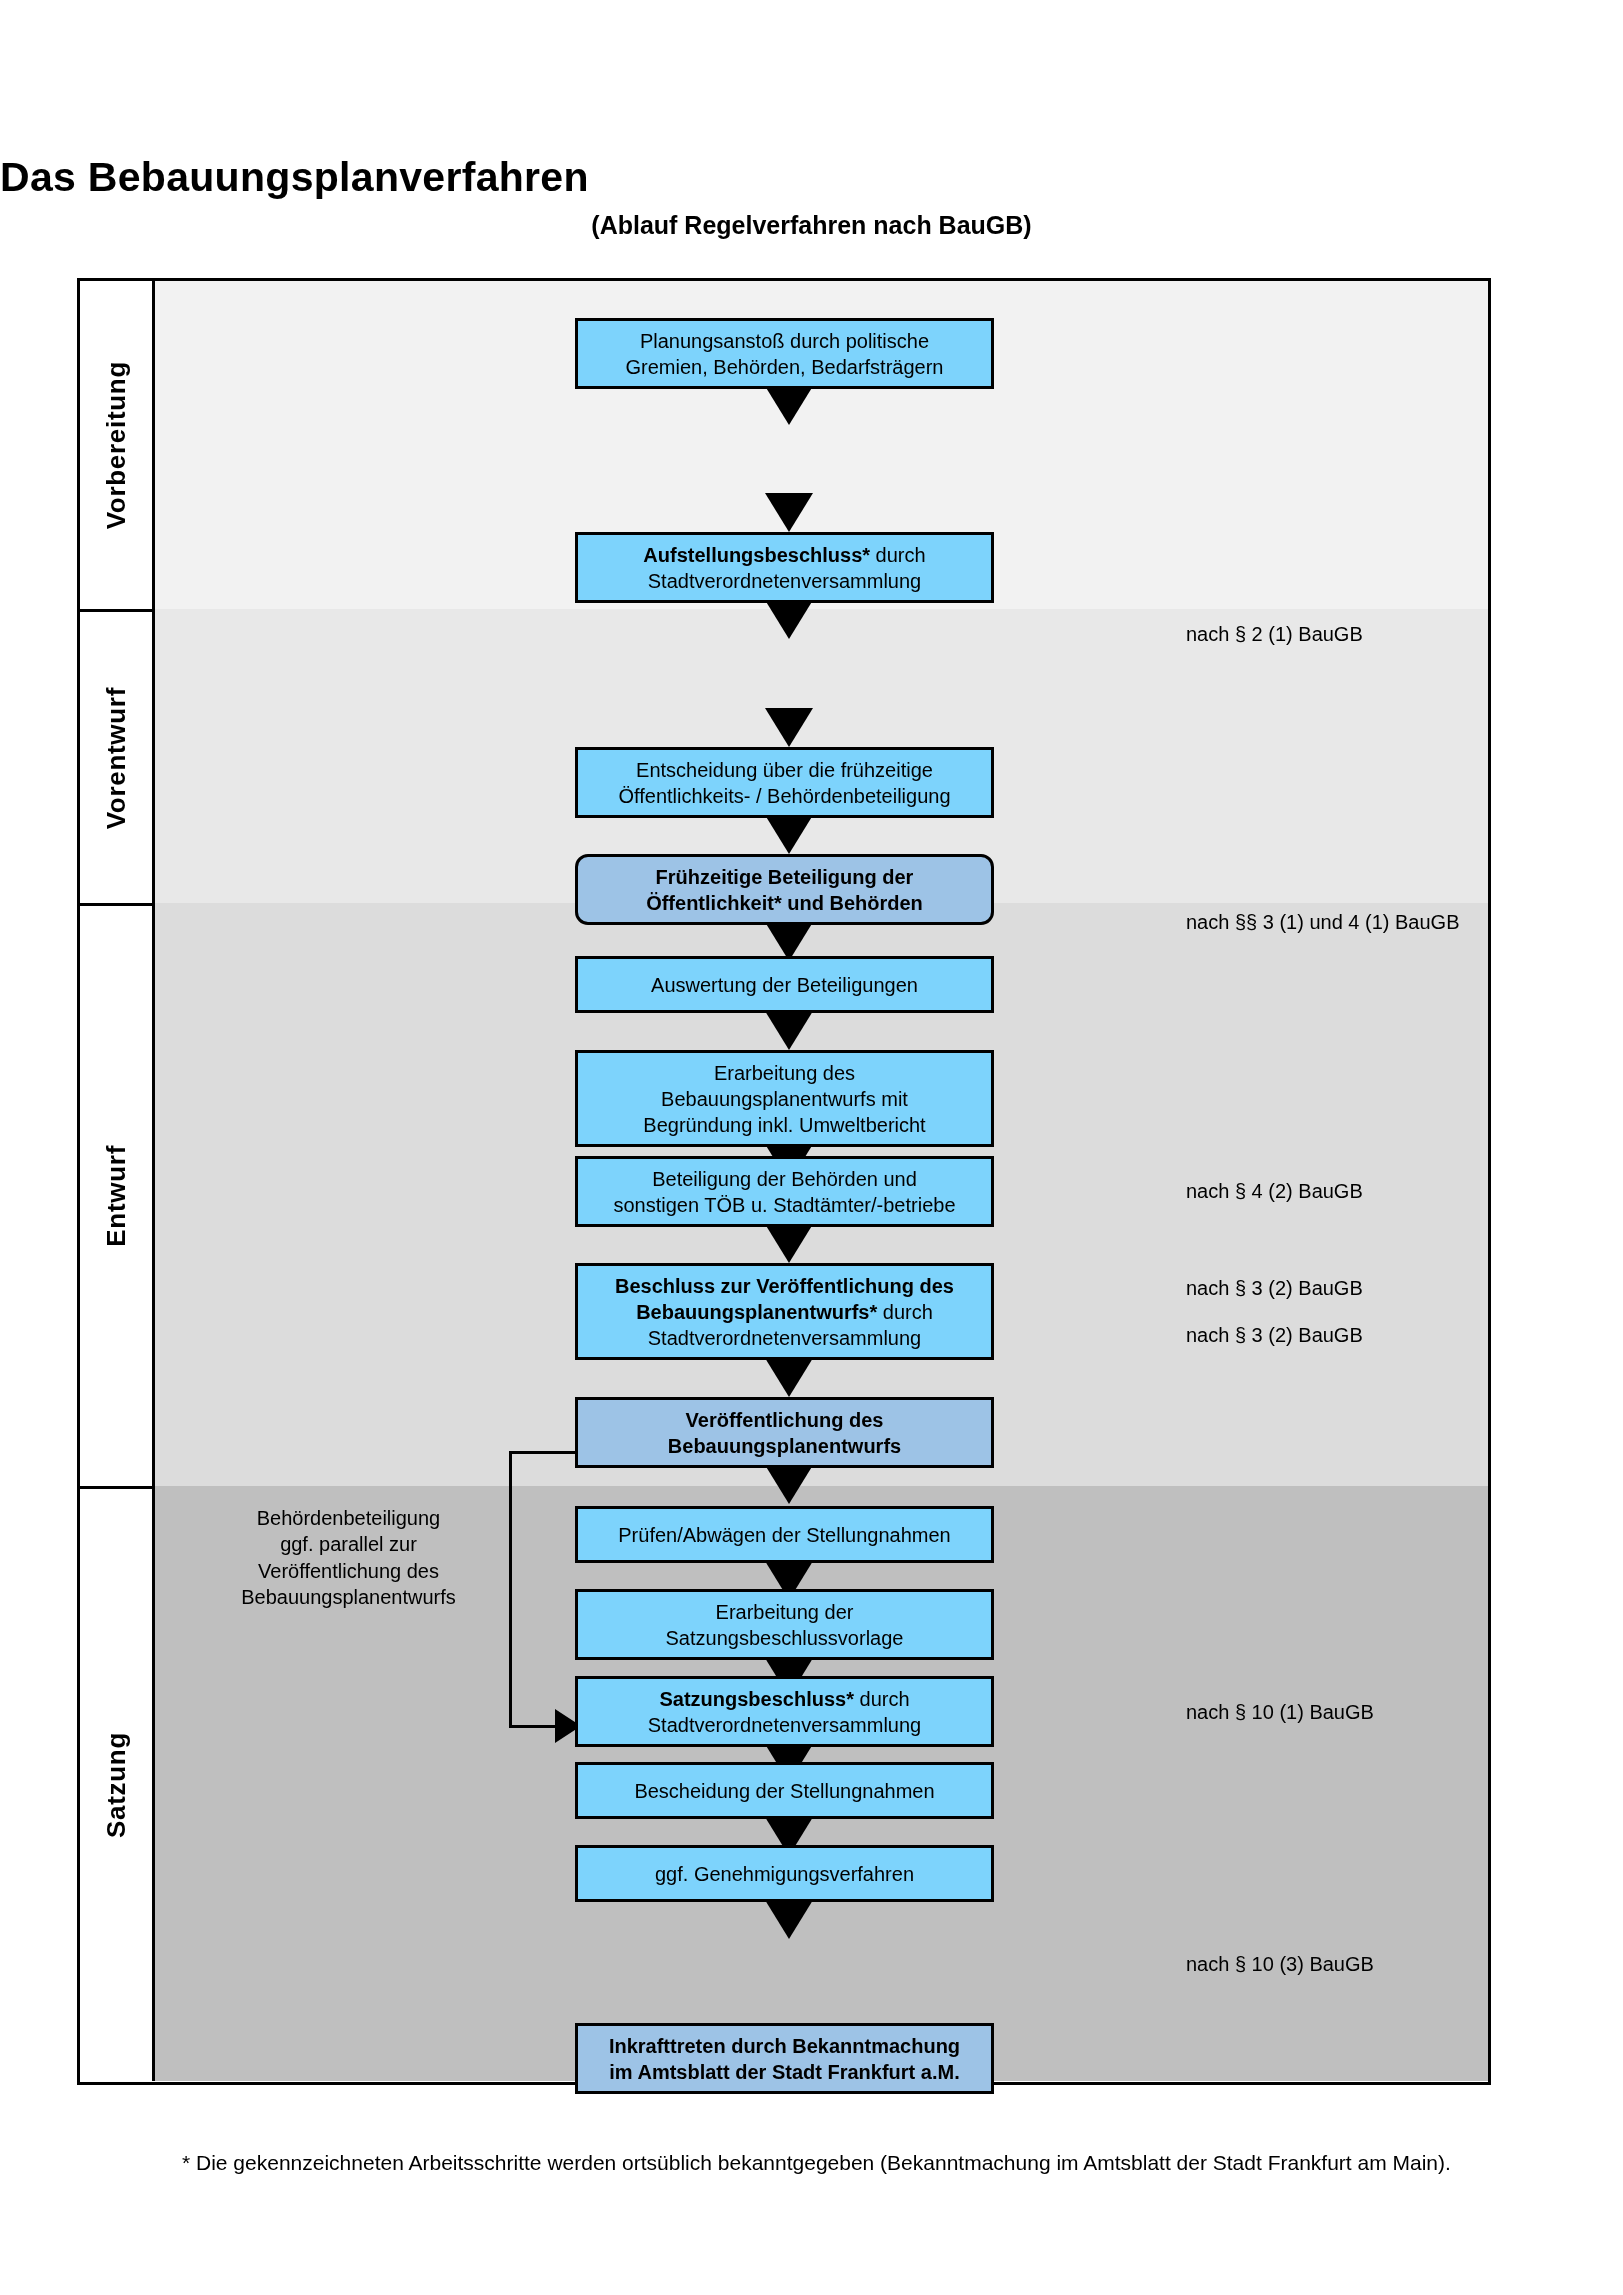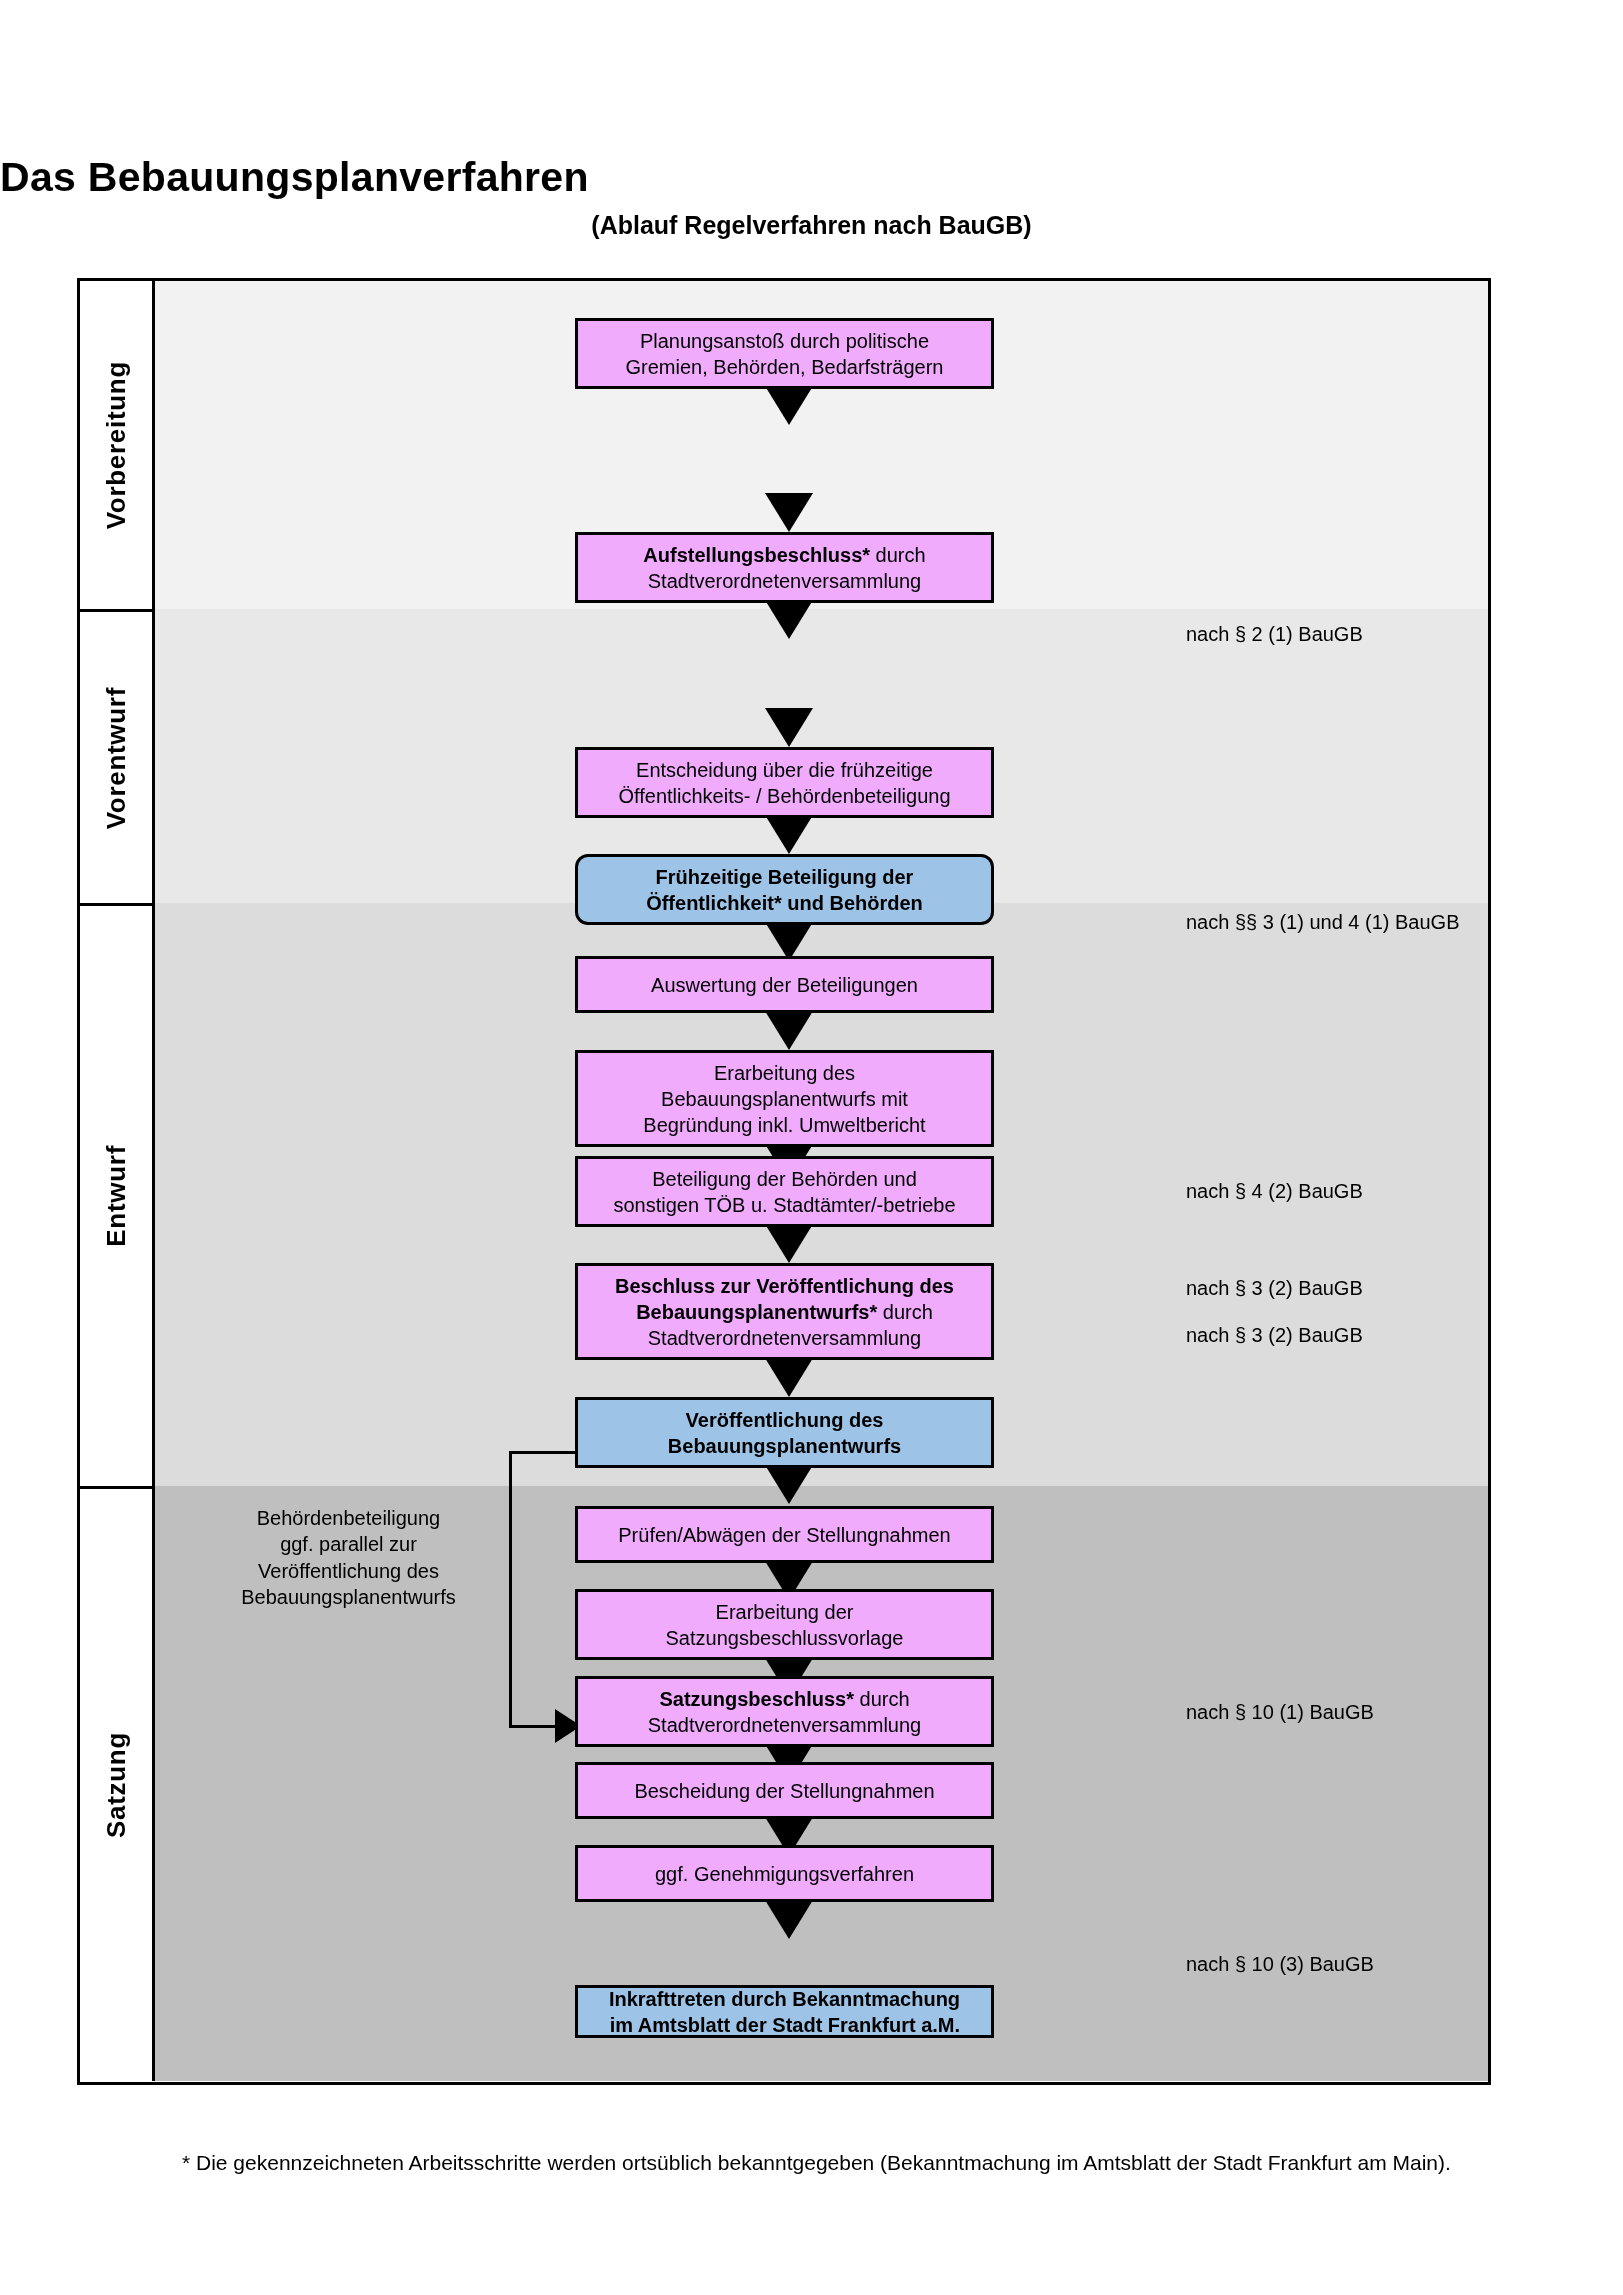--- a/index.html
+++ b/index.html
@@ -31,21 +31,21 @@
              background:#fff;display:flex;align-items:center;justify-content:center;}
   .labelcell.l1{top:0;height:328px;}
   .labelcell.l2{top:328px;height:295px;border-top:3.3px solid #000;}
   .labelcell.l3{top:622px;height:583px;border-top:3.3px solid #000;}
   .labelcell.l4{top:1205px;height:595px;border-top:3.3px solid #000;}
   .labelcell span{writing-mode:vertical-rl;transform:rotate(180deg);
                   font-size:26px;font-weight:bold;letter-spacing:0.7px;white-space:nowrap;}
 
   
   .node{position:absolute;left:495px;width:419px;box-sizing:border-box;
-        border:3.3px solid #000;background:#f0abfc;
+        border:3.3px solid #000;background:#7dd3fc;
         display:flex;align-items:center;justify-content:center;
         text-align:center;font-size:20px;line-height:1.30;padding:2.6px 6.5px;}
   .node.blue{background:#9dc3e6;font-weight:bold;}
   .node b{font-weight:bold;}
 
   
   .arrow{position:absolute;left:685px;width:0;height:0;
          border-left:24px solid transparent;border-right:24px solid transparent;
          border-top:39px solid #000;}
 
@@ -219,21 +219,21 @@
   <div class="node" style="top:1481px;height:57px;">
     <div><span>Bescheidung der Stellungnahmen</span></div>
   </div>
   <div class="arrow" style="top:1536px;"></div>
 
   <div class="node" style="top:1564px;height:57px;">
     <div><span>ggf. Genehmigungsverfahren</span></div>
   </div>
   <div class="arrow" style="top:1619px;"></div>
 
-  <div class="node blue" style="top:1704px;height:53px;text-align:right;">
+  <div class="node blue" style="top:1742px;height:71px;">
     <div>
       <b>Inkrafttreten</b><span> durch Bekanntmachung</span><br>
       <span>im Amtsblatt der Stadt Frankfurt a.M.</span>
     </div>
   </div>
 
   <div class="ref" style="top:1672px;">nach § 10 (3) BauGB</div>
 
 </div>
 

